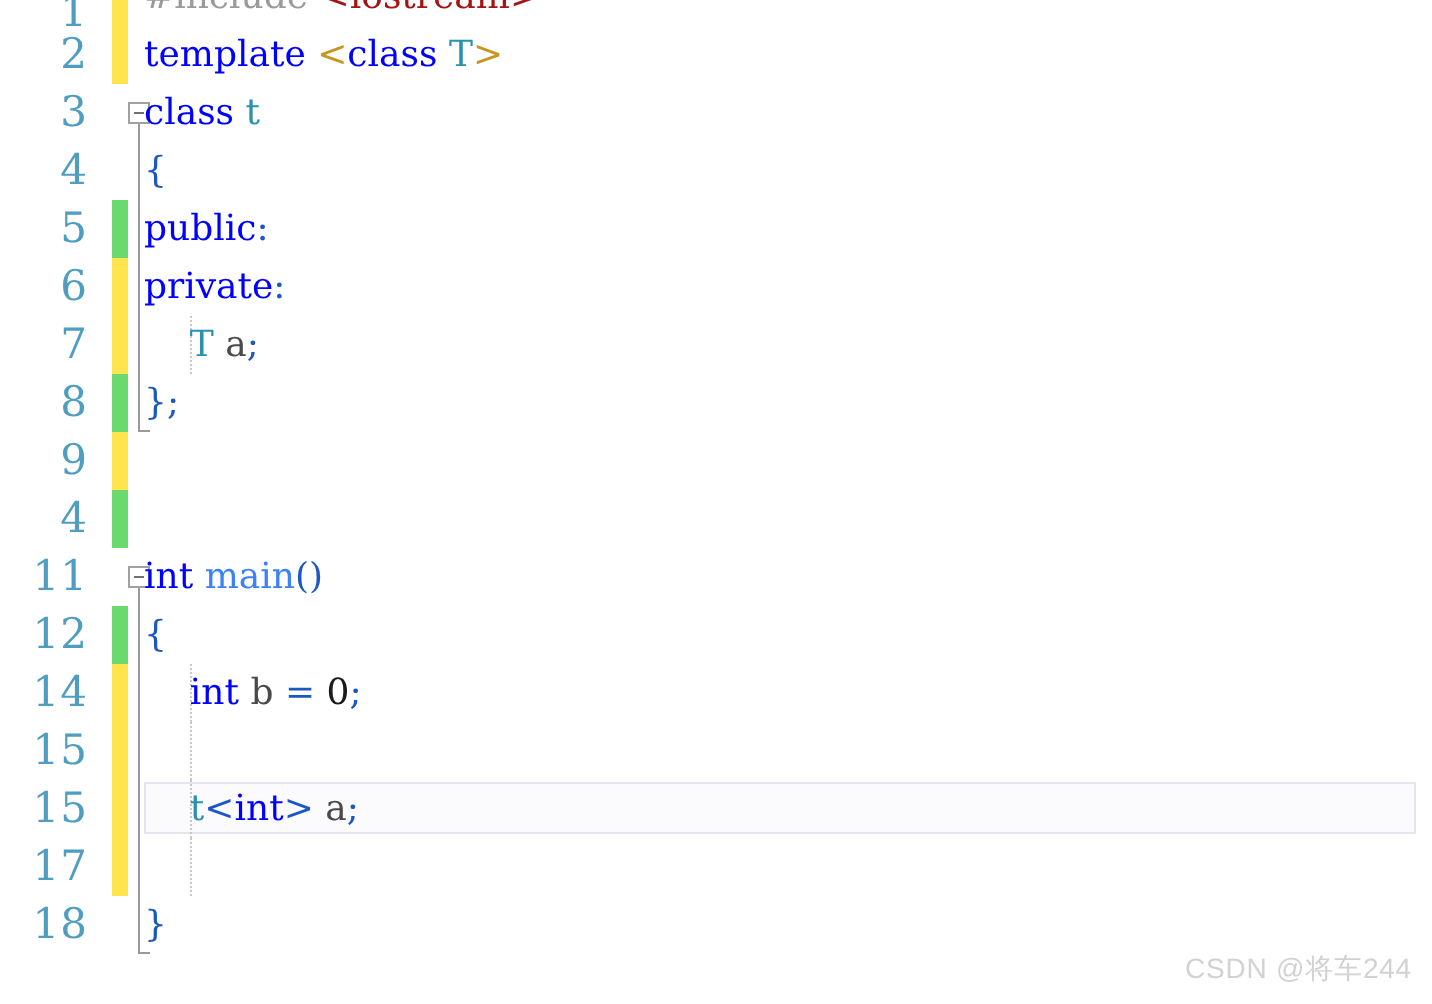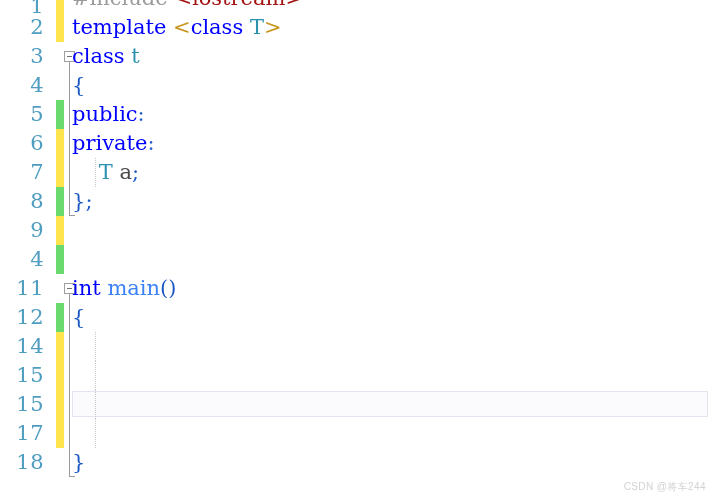--- a/index.html
+++ b/index.html
@@ -86,21 +86,21 @@
     left: 95px; top: 0;
     width: 0; height: 29px;
     border-left: 1px dotted #c8c8c8;
   }
 
   
   .code {
     position: absolute;
     left: 72px; top: 0;
     font-family: "DejaVu Serif", serif;
-    font-size: 21px;
+    font-size: 18px;
     line-height: 29px;
     color: #2b2b2b;
     white-space: pre;
   }
 
   
   .curline {
     position: absolute;
     left: 72px; top: 1px;
     right: 8px; height: 26px;
@@ -120,21 +120,21 @@
   .pp    { color: #9a9a9a; }
   .str   { color: #a31515; }
   .brace { color: #1b58c4; }
 
   
   #watermark {
     position: absolute;
     right: 10px; bottom: 8px;
     color: #d2d2d2;
     font-family: "Liberation Sans", sans-serif;
-    font-size: 10px;
+    font-size: 14px;
     letter-spacing: 0.4px;
     user-select: none;
   }
 </style>
 </head>
 <body>
 
 <div id="editor">
   <div id="rows">
       <div class="row" style="height: 13px; overflow: hidden;"><div class="lnum" style="line-height: 13px;">1</div><div class="chgbar chg-yellow"></div><div class="code" style="top: -16px;"><span class="pp">#include </span><span class="str">&lt;iostream&gt;</span></div></div>
@@ -142,20 +142,20 @@
       <div class="row"><div class="lnum">3</div><div class="chgbar chg-none"></div><div class="foldbox"></div><div class="foldrail" style="top: 20px; height: 9px;"></div><div class="code"><span class="kw">class</span><span class="id"> </span><span class="typ">t</span></div></div>
       <div class="row"><div class="lnum">4</div><div class="chgbar chg-none"></div><div class="foldrail"></div><div class="code"><span class="brace">{</span></div></div>
       <div class="row"><div class="lnum">5</div><div class="chgbar chg-green"></div><div class="foldrail"></div><div class="code"><span class="kw">public</span><span class="punct">:</span></div></div>
       <div class="row"><div class="lnum">6</div><div class="chgbar chg-yellow"></div><div class="foldrail"></div><div class="code"><span class="kw">private</span><span class="punct">:</span></div></div>
       <div class="row"><div class="lnum">7</div><div class="chgbar chg-yellow"></div><div class="foldrail"></div><div class="indent"></div><div class="code"><span class="id">    </span><span class="typ">T</span><span class="id"> a</span><span class="punct">;</span></div></div>
       <div class="row"><div class="lnum">8</div><div class="chgbar chg-green"></div><div class="foldrail tail"></div><div class="code"><span class="brace">}</span><span class="punct">;</span></div></div>
       <div class="row"><div class="lnum">9</div><div class="chgbar chg-yellow"></div><div class="code"></div></div>
       <div class="row"><div class="lnum">4</div><div class="chgbar chg-green"></div><div class="code"></div></div>
       <div class="row"><div class="lnum">11</div><div class="chgbar chg-none"></div><div class="foldbox"></div><div class="foldrail" style="top: 20px; height: 9px;"></div><div class="code"><span class="kw">int</span><span class="id"> </span><span class="fn">main</span><span class="punct">()</span></div></div>
       <div class="row"><div class="lnum">12</div><div class="chgbar chg-green"></div><div class="foldrail"></div><div class="code"><span class="brace">{</span></div></div>
-      <div class="row"><div class="lnum">14</div><div class="chgbar chg-yellow"></div><div class="foldrail"></div><div class="indent"></div></div>
+      <div class="row"><div class="lnum">14</div><div class="chgbar chg-yellow"></div><div class="foldrail"></div><div class="indent"></div><div class="code"><span class="id">    </span><span class="kw">int</span><span class="id"> b </span><span class="punct">=</span><span class="id"> </span><span class="num">0</span><span class="punct">;</span></div></div>
       <div class="row"><div class="lnum">15</div><div class="chgbar chg-yellow"></div><div class="foldrail"></div><div class="indent"></div></div>
-      <div class="row"><div class="curline"></div><div class="lnum">15</div><div class="chgbar chg-yellow"></div><div class="foldrail"></div><div class="indent"></div></div>
+      <div class="row"><div class="curline"></div><div class="lnum">15</div><div class="chgbar chg-yellow"></div><div class="foldrail"></div><div class="indent"></div><div class="code"><span class="id">    </span><span class="typ">t</span><span class="punct">&lt;</span><span class="kw">int</span><span class="punct">&gt;</span><span class="id"> a</span><span class="punct">;</span></div></div>
       <div class="row"><div class="lnum">17</div><div class="chgbar chg-yellow"></div><div class="foldrail"></div><div class="indent"></div><div class="code"></div></div>
       <div class="row"><div class="lnum">18</div><div class="chgbar chg-none"></div><div class="foldrail tail"></div><div class="code"><span class="brace">}</span></div></div>
     </div>
   <div id="watermark">CSDN @将车244</div>
 </div>
 
 </body></html>

